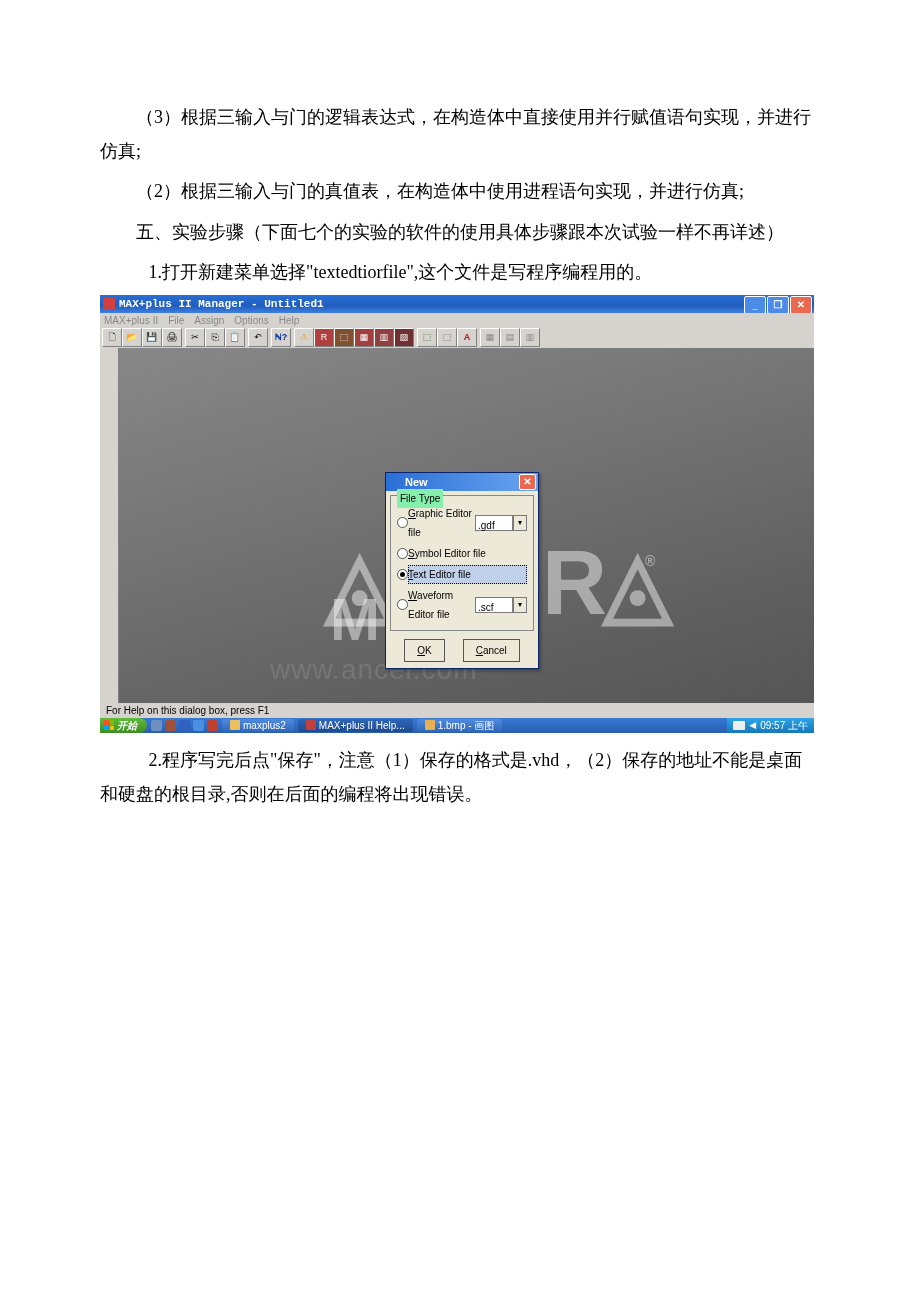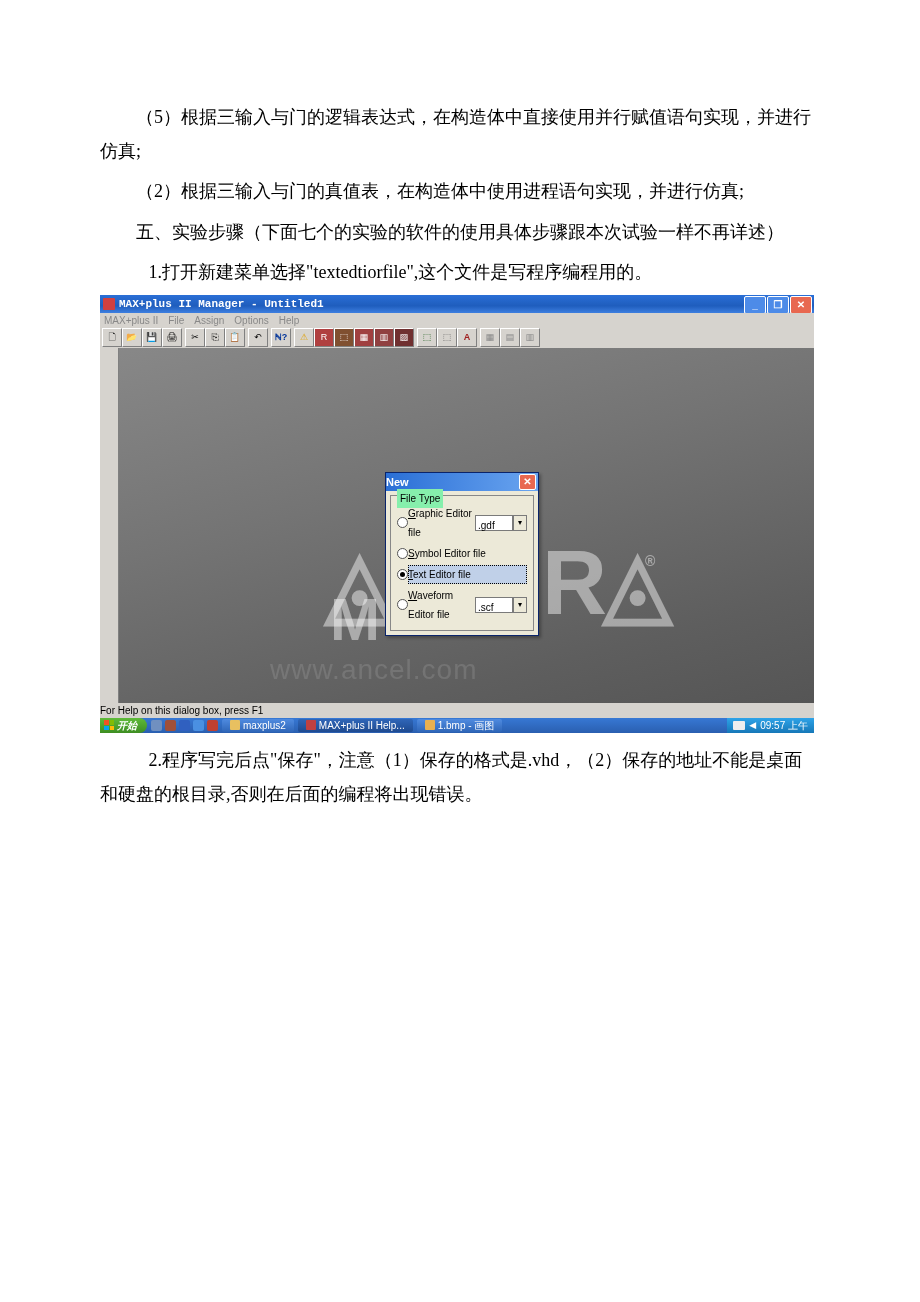--- a/index.html
+++ b/index.html
@@ -150,21 +150,21 @@
     font-family: Arial, sans-serif;
     font-size: 10px;
   }
   .dialog .dlg-title {
     height: 18px;
     background: linear-gradient(to right, #2a6fd6, #6aa5f0);
     color: #fff;
     font-weight: bold;
     display: flex;
     align-items: center;
-    padding-left: 0;
+    padding-left: 19px;
     font-size:11px;
   }
   .dialog .dlg-close {
     margin-left: auto;
     width: 15px; height: 14px;
     background: #e86850;
     border: 1px solid #fff;
     border-radius: 2px;
     margin-right: 2px;
     color:#fff;
@@ -240,20 +240,21 @@
   .dialog .btn u { text-decoration: underline;}
   
   .statusbar {
     position:absolute;
     bottom: 15px; left:0; right:0;
     height: 15px;
     background: #d6d3ce;
     font-family: Arial, sans-serif;
     font-size: 10px;
     color: #000;
+    padding-left: 6px;
     display:flex;
     align-items:center;
   }
   
   .taskbar {
     position:absolute;
     bottom: 0; left:0; right:0; height:15px;
     background: linear-gradient(to bottom, #3778d4, #2a5fb0);
     display:flex;
     align-items:center;
@@ -312,21 +313,21 @@
     padding: 0 6px;
     gap:4px;
   }
   .systray .arrow { font-size:9px;}
   .systray .kb { width:12px; height:9px; background:#eee; border-radius:1px;}
 </style>
 </head>
 <body>
 
 <div class="page">
-  <p class="para">（5）根据三输入与门的逻辑表达式，在构造体中直接使用并行赋值语句实现，并进行仿真;</p>
+  <p class="para">（3）根据三输入与门的逻辑表达式，在构造体中直接使用并行赋值语句实现，并进行仿真;</p>
   <p class="para">（2）根据三输入与门的真值表，在构造体中使用进程语句实现，并进行仿真;</p>
   <p class="para">五、实验步骤（下面七个的实验的软件的使用具体步骤跟本次试验一样不再详述）</p>
   <p class="para-subindent">1.打开新建菜单选择"textedtiorfile",这个文件是写程序编程用的。</p>
 
   <div class="screenshot">
 
     <div class="titlebar">
       <span class="appicon"></span>
       <span>MAX+plus II Manager - Untitled1</span>
       <div class="sysbtns">
@@ -404,20 +405,24 @@
             <span class="radio sel"></span>
             <span class="radio-label"><u>T</u>ext Editor file</span>
           </div>
           <div class="radio-row">
             <span class="radio"></span>
             <span class="radio-label"><u>W</u>aveform Editor file</span>
             <span class="ext">.scf</span>
             <span class="dd">▾</span>
           </div>
         </div>
+        <div class="btn-row">
+          <div class="btn"><u>O</u>K</div>
+          <div class="btn"><u>C</u>ancel</div>
+        </div>
       </div>
     </div>
 
     <div class="statusbar">
       <span>For Help on this dialog box, press F1</span>
     </div>
 
     <div class="taskbar">
       <div class="startbtn">
         <span class="winlogo">

